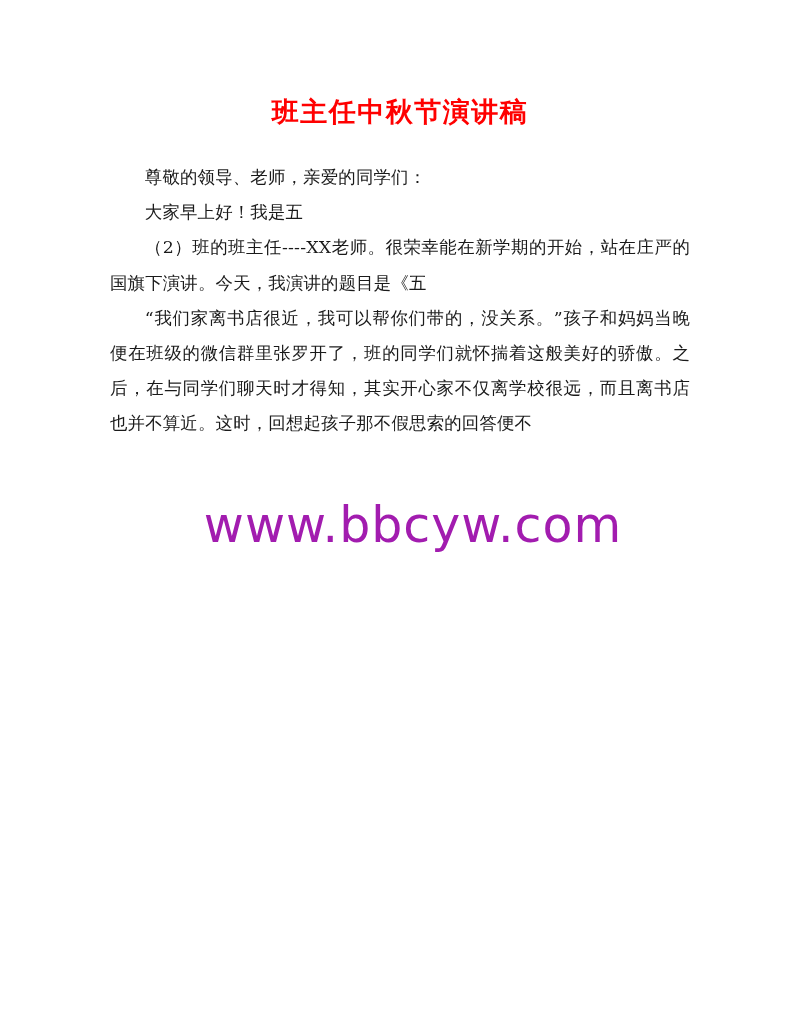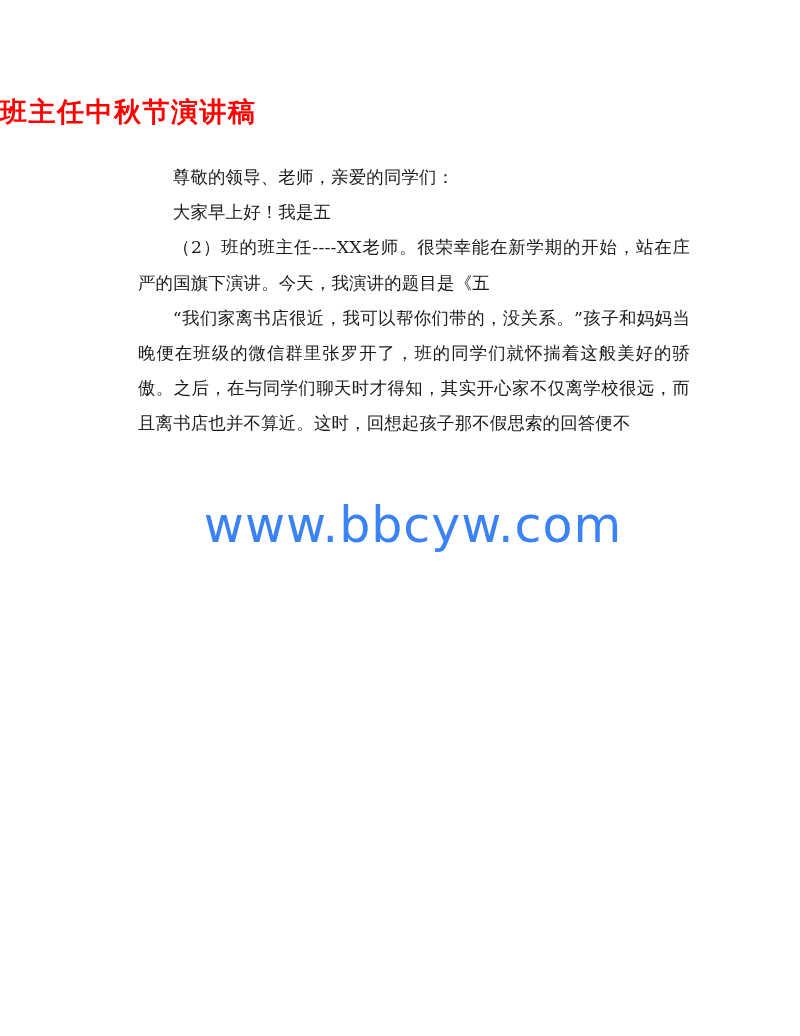--- a/index.html
+++ b/index.html
@@ -23,38 +23,39 @@
   .watermark {
     position: absolute;
     left: 128px;
     top: 497px;
     width: 570px;
     text-align: center;
     font-family: "DejaVu Sans", "Liberation Sans", sans-serif;
     font-size: 49px;
     font-weight: 400;
     letter-spacing: 1px;
-    color: #3b82f6;
+    color: #a21caf;
     white-space: nowrap;
     z-index: 0;
     pointer-events: none;
     user-select: none;
   }
 
   .content {
     position: relative;
     z-index: 1;
     padding: 0;
   }
 
   .doc-title {
     position: absolute;
     left: 0;
     top: 92px;
     width: 800px;
+    text-align: center;
     color: #ff0000;
     font-size: 27px;
     font-weight: bold;
     letter-spacing: 1.5px;
     font-family: "DejaVu Serif", "Liberation Serif", serif;
     line-height: 40px;
   }
 
   .body-block {
     position: absolute;
@@ -68,21 +69,20 @@
     font-size: 17.4px;
     line-height: 35.2px;
     color: #1a1a1a;
     text-align: justify;
     text-justify: inter-character;
     letter-spacing: 0.2px;
     font-family: "DejaVu Serif", "Liberation Serif", serif;
   }
   .para.indent {
     text-indent: 2em;
-    margin-left: 28px;
   }
   .para.short {
     text-align: left;
   }
 </style>
 </head>
 <body>
 
 <div class="page">
 

